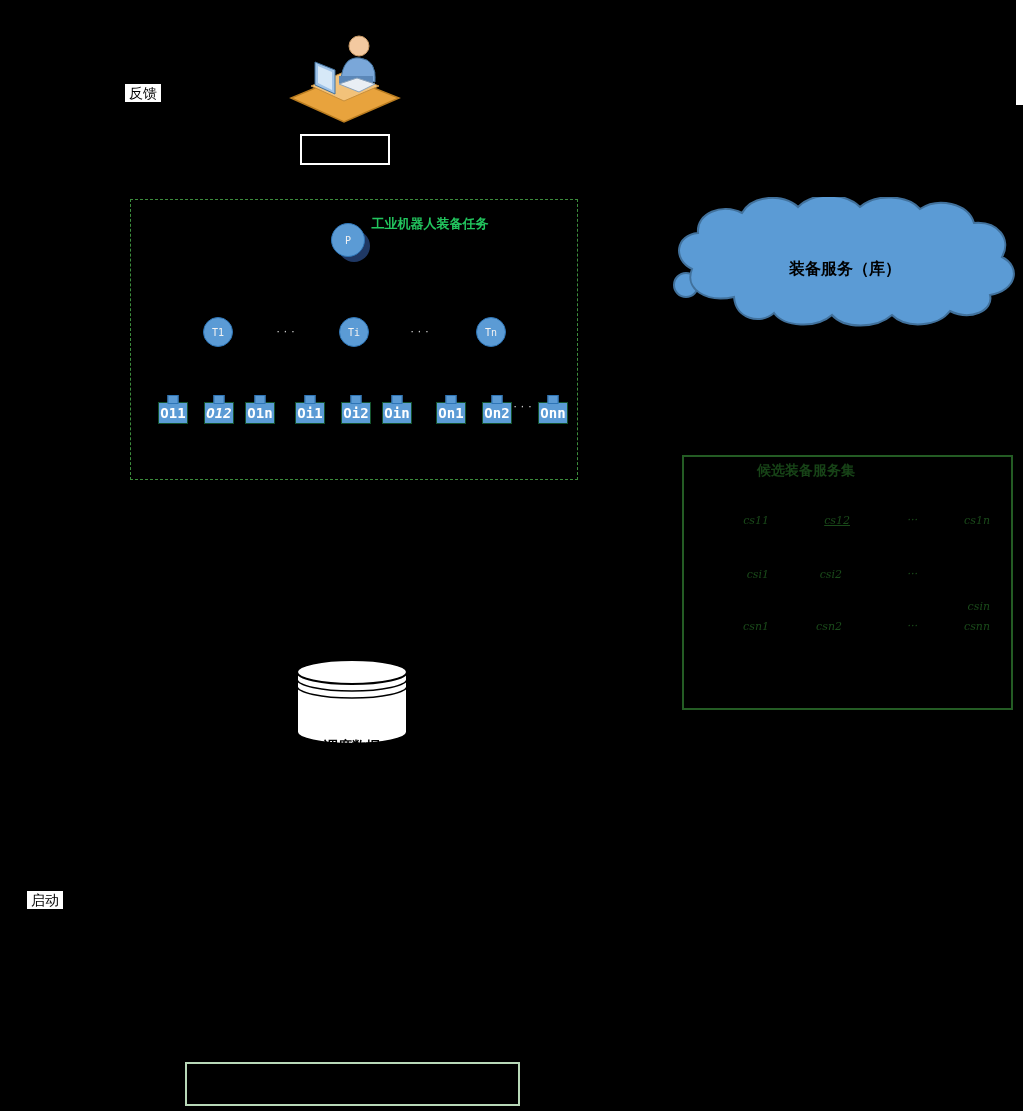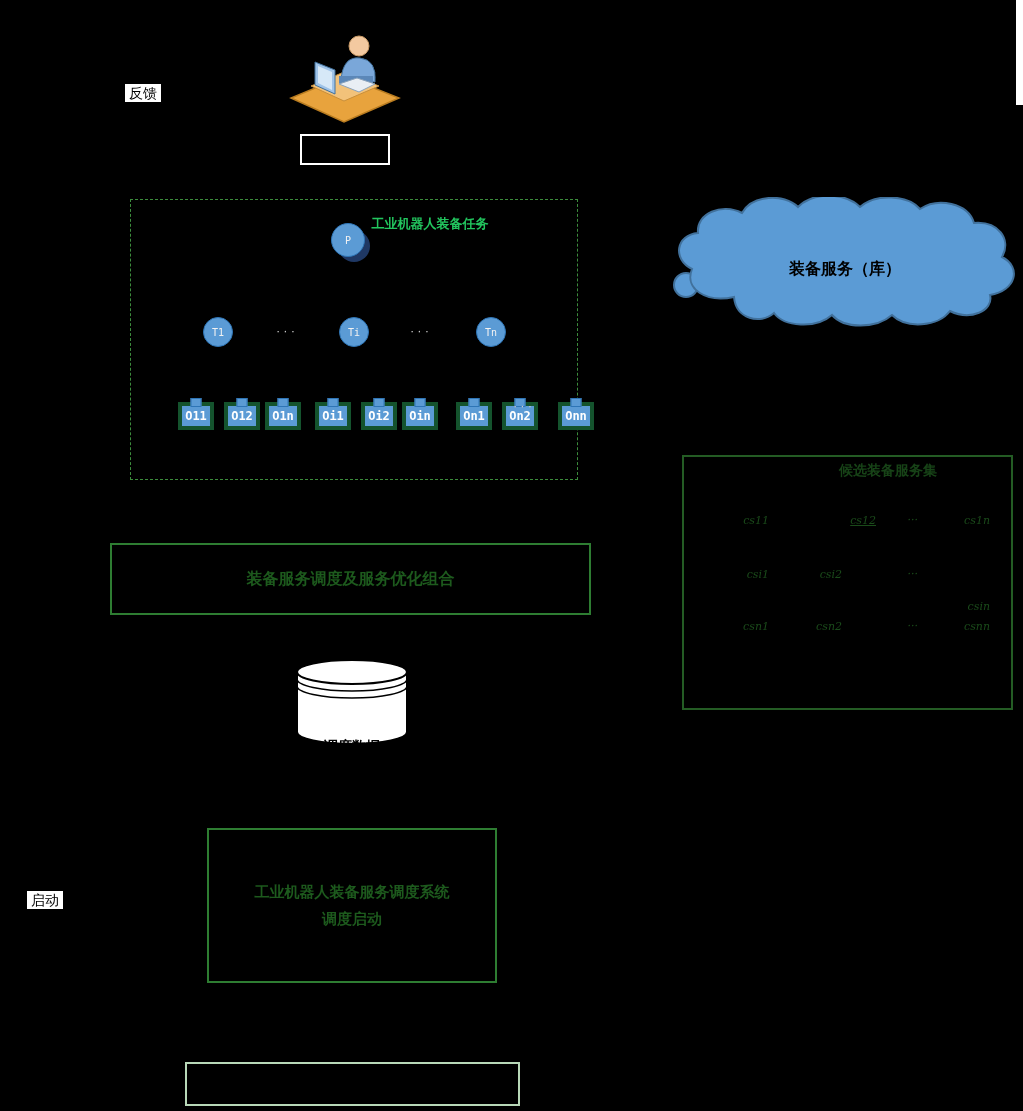--- a/index.html
+++ b/index.html
@@ -12,33 +12,33 @@
   .request-box{border:2px solid #ffffff;background:#000;}
 
   .dashed-panel{border:1px dashed #3c8c3c;}
   .panel-title{color:#22c55e;font-weight:bold;font-size:13px;text-align:center;white-space:nowrap;}
 
   .node-circle{border-radius:50%;background:#5b9bd5;border:1px solid #2e75b6;
                display:flex;align-items:center;justify-content:center;
                color:#f2f2f2;font-family:"DejaVu Sans Mono",monospace;font-size:10px;}
   .node-shadow{border-radius:50%;background:#1f3864;}
 
-  .op{width:28px;height:20px;background:#5b9bd5;border:4px solid #14532d;
+  .op{width:28px;height:20px;background:#5b9bd5;border:1px solid #14532d;
       display:flex;align-items:center;justify-content:center;
-      color:#ffffff;font-size:12px;font-weight:bold;font-family:"DejaVu Sans Mono",monospace;margin-left:20px;}
+      color:#ffffff;font-size:14px;font-weight:bold;font-family:"DejaVu Sans Mono",monospace;}
   .op::before{content:"";position:absolute;top:-8px;left:50%;transform:translateX(-50%);
       width:9px;height:7px;background:#5b9bd5;border:1px solid #2e75b6;}
 
   .dots{color:#c8c8c8;font-size:13px;letter-spacing:3px;text-align:center;}
 
   .cloud-label{color:#000;font-weight:bold;font-size:16px;text-align:center;white-space:nowrap;}
 
   .green-box{border:2px solid #2e7d32;background:transparent;}
   .candidate-box{border:2px solid #245c24;}
-  .candidate-title{color:#174317;font-weight:bold;font-size:14px;text-align:right;white-space:nowrap;}
+  .candidate-title{color:#174317;font-weight:bold;font-size:14px;text-align:left;white-space:nowrap;}
   .cs-cell{color:#1a4a1a;font-size:11px;font-style:italic;text-align:right;
            font-family:"DejaVu Serif",serif;width:64px;height:16px;}
 
   .green-text{color:#1d5a1d;font-weight:bold;}
   .center-flex{display:flex;align-items:center;justify-content:center;text-align:center;}
 
   .db-label{color:#000;font-weight:bold;font-size:14px;text-align:center;}
 
   .pale-box{border:2px solid #b8d8b8;background:#000;}
   .edge-strip{background:#ffffff;}
@@ -70,21 +70,21 @@
   <div class="abs node-shadow" style="left:338px;top:230px;width:32px;height:32px;"></div>
   <div class="abs node-circle" style="left:331px;top:223px;width:32px;height:32px;">P</div>
 
   <div class="abs node-circle" style="left:203px;top:317px;width:28px;height:28px;">T1</div>
   <div class="abs dots" style="left:273px;top:323px;width:28px;">···</div>
   <div class="abs node-circle" style="left:339px;top:317px;width:28px;height:28px;">Ti</div>
   <div class="abs dots" style="left:407px;top:323px;width:28px;">···</div>
   <div class="abs node-circle" style="left:476px;top:317px;width:28px;height:28px;">Tn</div>
 
   <div class="abs op" style="left:158px;top:402px;">O11</div>
-  <div class="abs op" style="left:204px;top:402px;">O12</div>
+  <div class="abs op" style="left:204px;top:402px;font-style:italic;">O12</div>
   <div class="abs op" style="left:245px;top:402px;">O1n</div>
   <div class="abs op" style="left:295px;top:402px;">Oi1</div>
   <div class="abs op" style="left:341px;top:402px;">Oi2</div>
   <div class="abs op" style="left:382px;top:402px;">Oin</div>
   <div class="abs op" style="left:436px;top:402px;">On1</div>
   <div class="abs op" style="left:482px;top:402px;">On2</div>
   <div class="abs dots" style="left:510px;top:398px;width:28px;">···</div>
   <div class="abs op" style="left:538px;top:402px;">Onn</div>
 
   <svg class="abs" style="left:672px;top:197px;" width="350" height="146" viewBox="0 0 350 146">
@@ -104,52 +104,43 @@
       C204,132 172,132 160,118
       C144,132 112,130 102,116
       C88,128 64,122 62,100 Z" fill="#5b9bd5" stroke="#41719c" stroke-width="2"></path>
   </svg>
   <div class="abs cloud-label" style="left:745px;top:259px;width:200px;">装备服务（库）</div>
 
   <div class="abs green-box candidate-box" style="left:682px;top:455px;width:327px;height:251px;"></div>
   <div class="abs candidate-title" style="left:757px;top:462px;width:180px;">候选装备服务集</div>
 
   <div class="abs cs-cell" style="left:705px;top:514px;">cs11</div>
-  <div class="abs cs-cell" style="left:812px;top:514px;text-decoration:underline;">cs12</div>
+  <div class="abs cs-cell" style="left:786px;top:514px;text-decoration:underline;">cs12</div>
   <div class="abs cs-cell" style="left:854px;top:514px;">···</div>
   <div class="abs cs-cell" style="left:926px;top:514px;">cs1n</div>
 
   <div class="abs cs-cell" style="left:705px;top:568px;">csi1</div>
   <div class="abs cs-cell" style="left:778px;top:568px;">csi2</div>
   <div class="abs cs-cell" style="left:854px;top:568px;">···</div>
   <div class="abs cs-cell" style="left:926px;top:568px;margin-top:32px;">csin</div>
 
   <div class="abs cs-cell" style="left:705px;top:620px;">csn1</div>
   <div class="abs cs-cell" style="left:778px;top:620px;">csn2</div>
   <div class="abs cs-cell" style="left:854px;top:620px;">···</div>
   <div class="abs cs-cell" style="left:926px;top:620px;">csnn</div>
 
-  <div class="abs green-box center-flex" style="left:110px;top:543px;width:477px;height:68px;">
-    <span class="green-text" style="font-size:16px;">装备服务调度及服务优化组合</span>
-  </div>
 
   <svg class="abs" style="left:295px;top:658px;" width="114" height="88" viewBox="0 0 114 88">
     <path d="M2,14 L2,74 A55,12 0 0 0 112,74 L112,14" fill="#ffffff" stroke="#000000" stroke-width="2"></path>
     <ellipse cx="57" cy="14" rx="55" ry="12" fill="#ffffff" stroke="#000000" stroke-width="2"></ellipse>
     <path d="M2,21 A55,12 0 0 0 112,21" fill="none" stroke="#000000" stroke-width="1.5"></path>
     <path d="M2,28 A55,12 0 0 0 112,28" fill="none" stroke="#000000" stroke-width="1.5"></path>
   </svg>
   <div class="abs db-label" style="left:302px;top:738px;width:100px;">调度数据</div>
 
-  <div class="abs green-box" style="left:207px;top:828px;width:286px;height:151px;">
-    <div class="center-flex" style="width:100%;height:100%;flex-direction:column;gap:8px;">
-      <span class="green-text" style="font-size:15px;">工业机器人装备服务调度系统</span>
-      <span class="green-text" style="font-size:15px;">调度启动</span>
-    </div>
-  </div>
 
   <div class="abs chip" style="left:27px;top:891px;">启动</div>
 
   <div class="abs pale-box" style="left:185px;top:1062px;width:331px;height:40px;"></div>
 
   <div class="abs edge-strip" style="left:1016px;top:0px;width:7px;height:105px;"></div>
 
 </div>
 
 </body></html>

